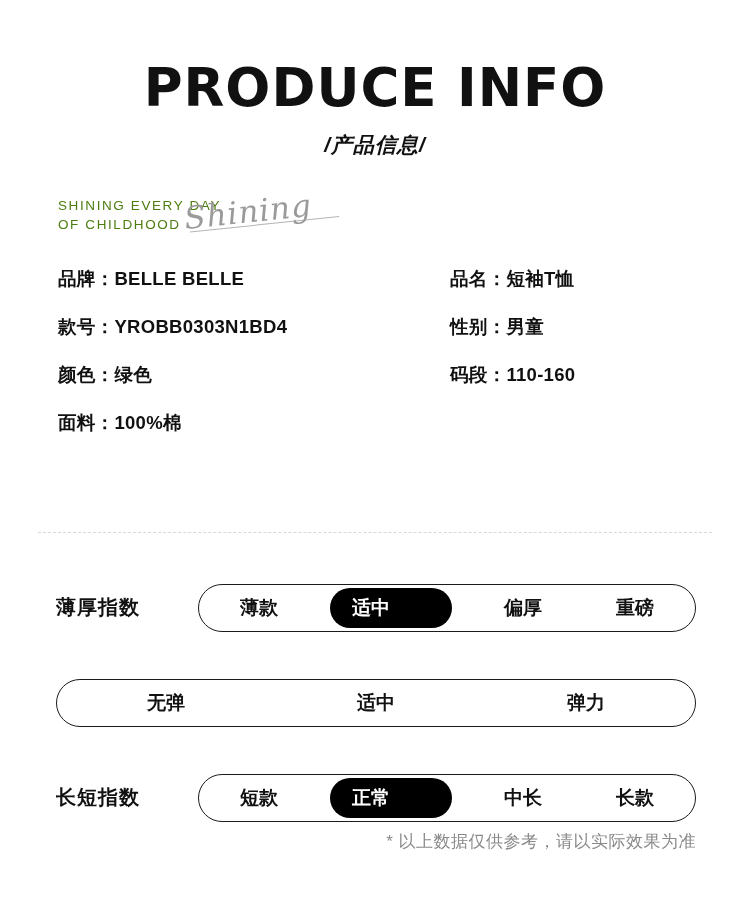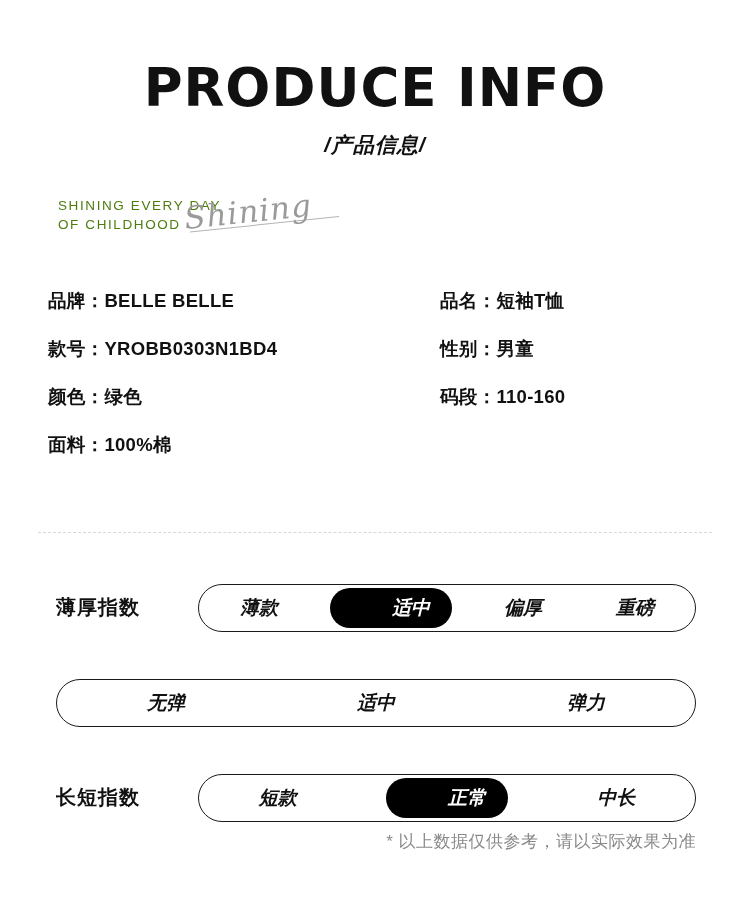--- a/index.html
+++ b/index.html
@@ -78,24 +78,23 @@
     height: 1px;
     background: #b4b4b4;
     margin-top: -4px;
     margin-left: 4px;
     width: 150px;
   }
 
   
   .specs {
     position: absolute;
-    left: 48px;
+    left: 58px;
     top: 266px;
     width: 636px;
-    margin-top: 22px;
   }
   .spec-row {
     display: flex;
     margin-bottom: 23px;
   }
   .spec-cell {
     font-size: 18.5px;
     font-weight: bold;
     color: #111111;
     white-space: nowrap;
@@ -148,23 +147,22 @@
     background: #ffffff;
   }
   .pill-opt {
     font-size: 19px;
     font-weight: bold;
     color: #111111;
     padding: 0 22px;
     height: 40px;
     line-height: 40px;
     border-radius: 20px;
-    text-align: right;
+    text-align: left;
     white-space: nowrap;
-    font-style: italic;
   }
   .pill-opt.active {
     background: #000000;
     color: #ffffff;
     min-width: 78px;
   }
 
   
   .footnote {
     position: absolute;
@@ -253,20 +251,21 @@
         <div class="pill-opt">弹力</div>
       </div>
     </div>
 
     <div class="index-row">
       <div class="index-label">长短指数</div>
       <div class="pill-track">
         <div class="pill-opt">短款</div>
         <div class="pill-opt active">正常</div>
         <div class="pill-opt">中长</div>
+        <div class="pill-opt">长款</div>
       </div>
     </div>
 
   </div>
 
   <div class="footnote">* 以上数据仅供参考，请以实际效果为准</div>
 
 </div>
 
 </body></html>

